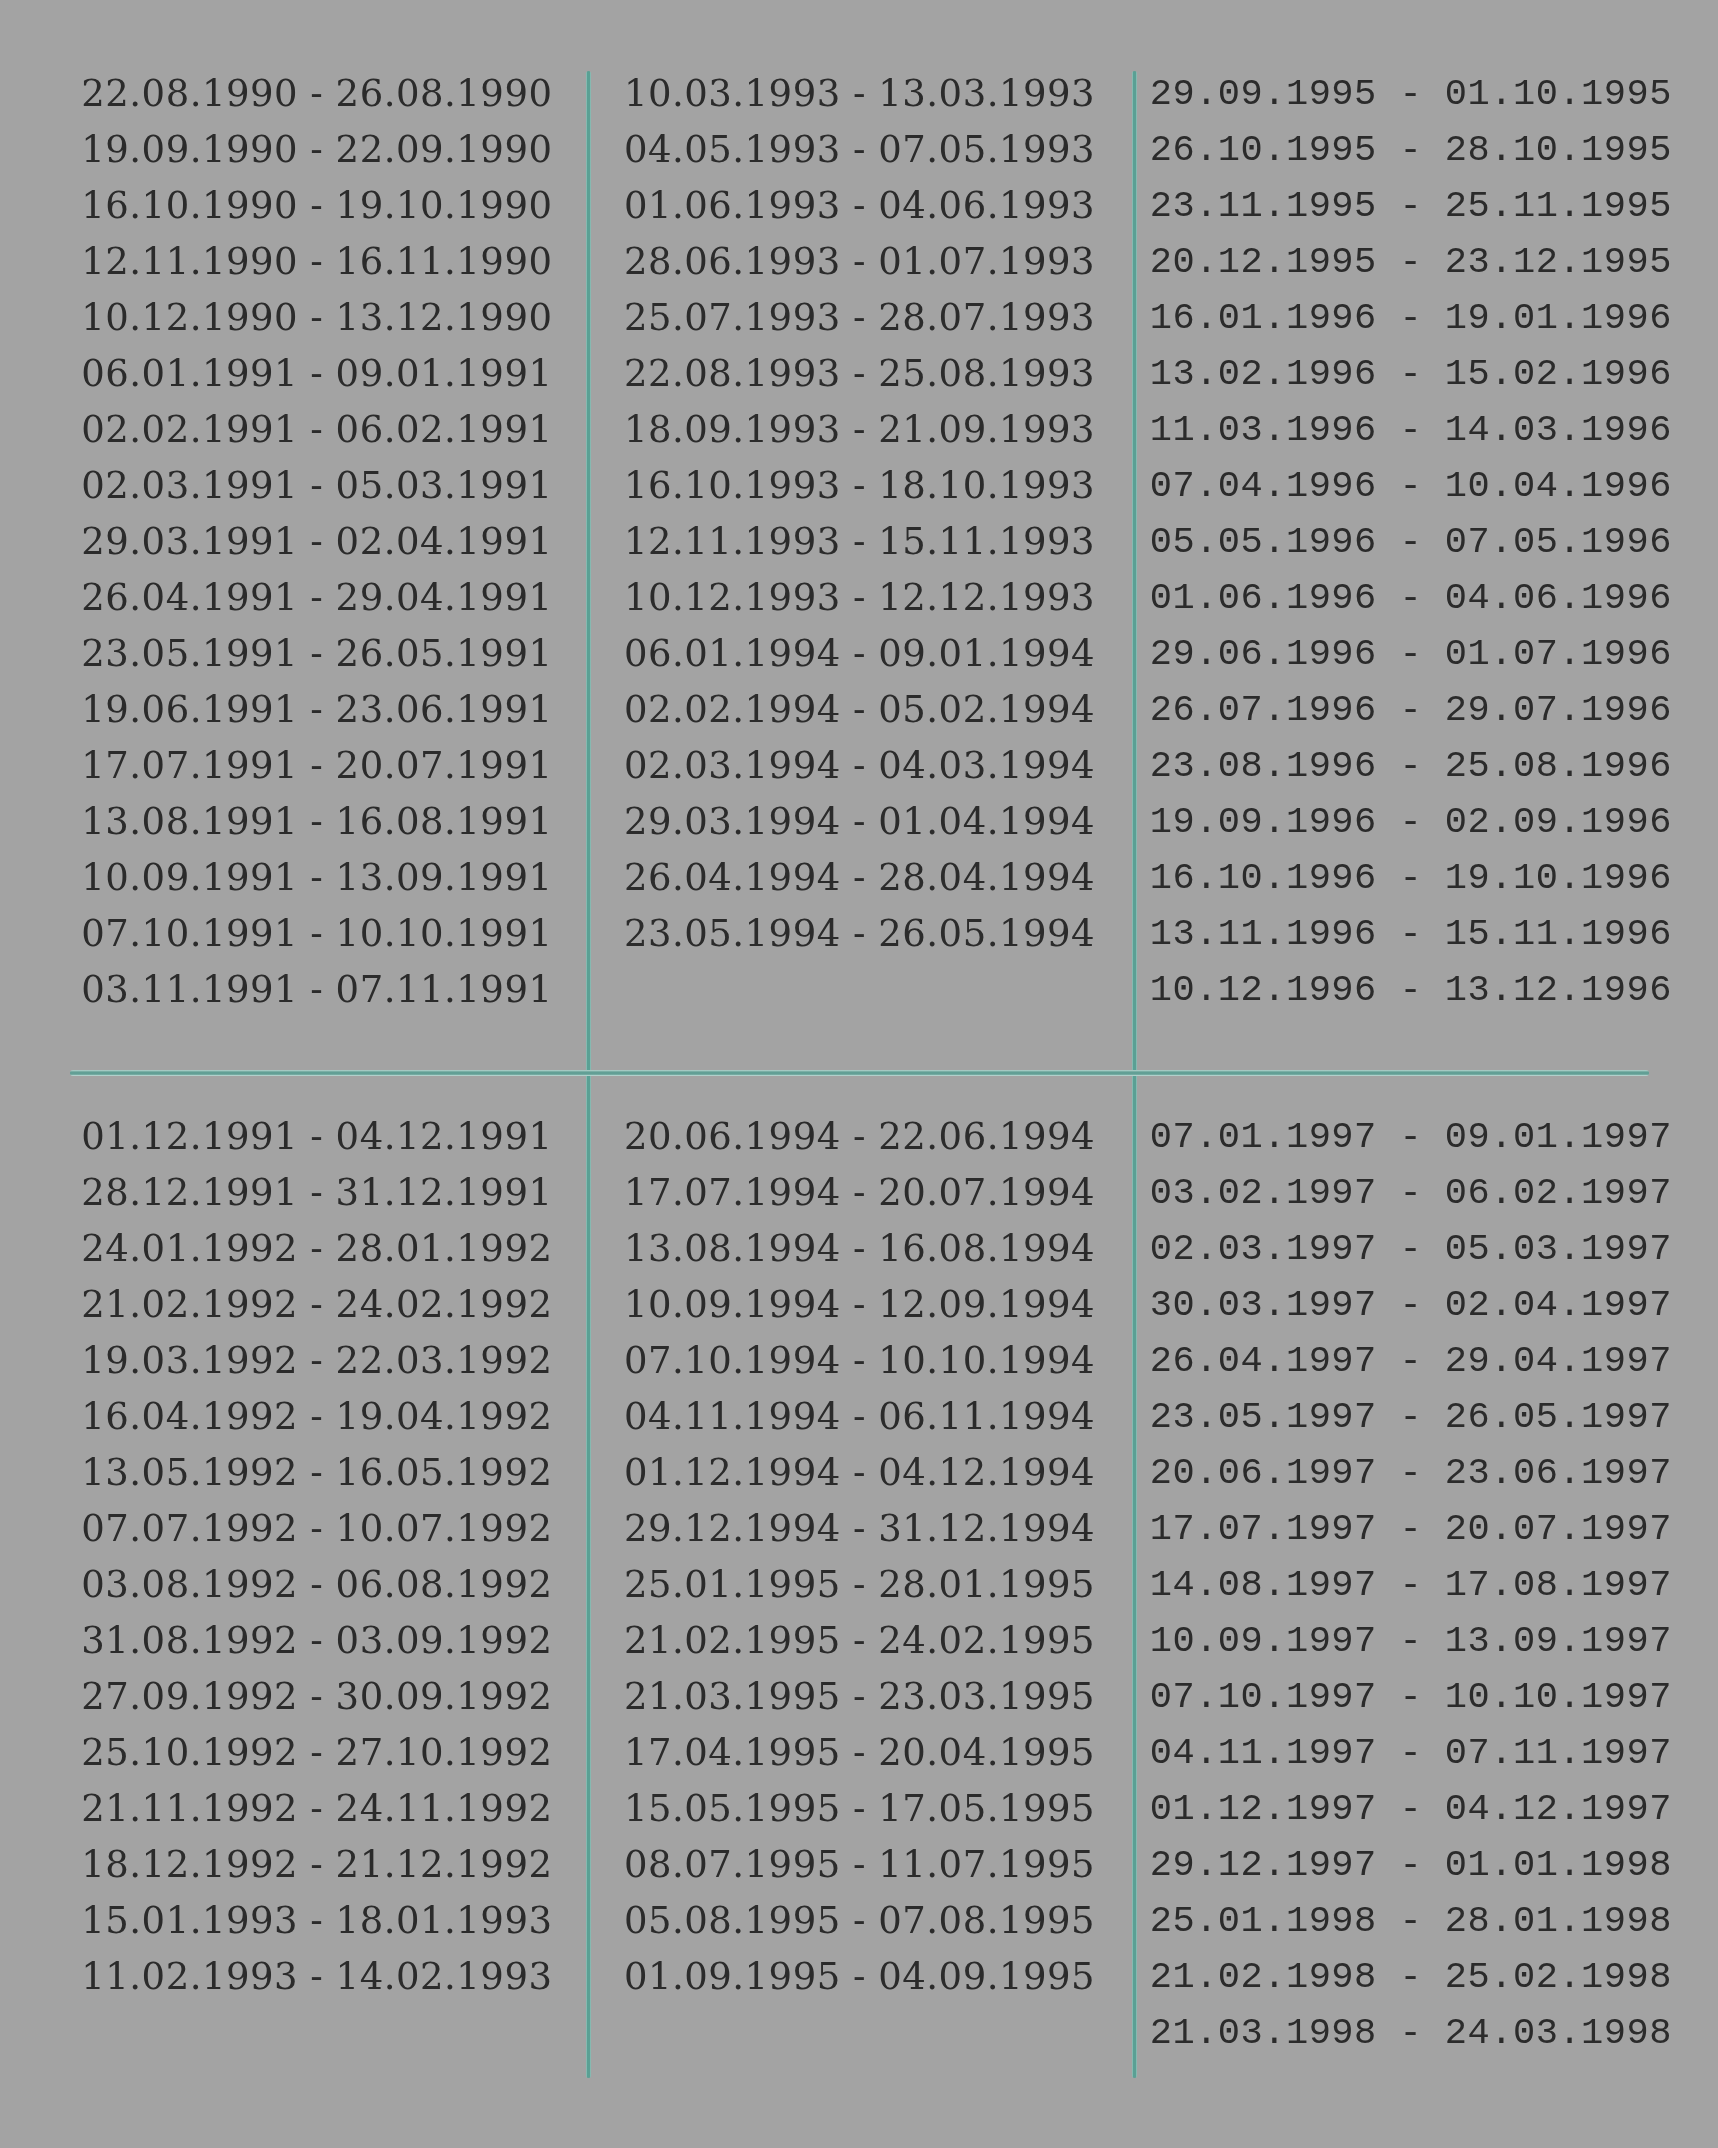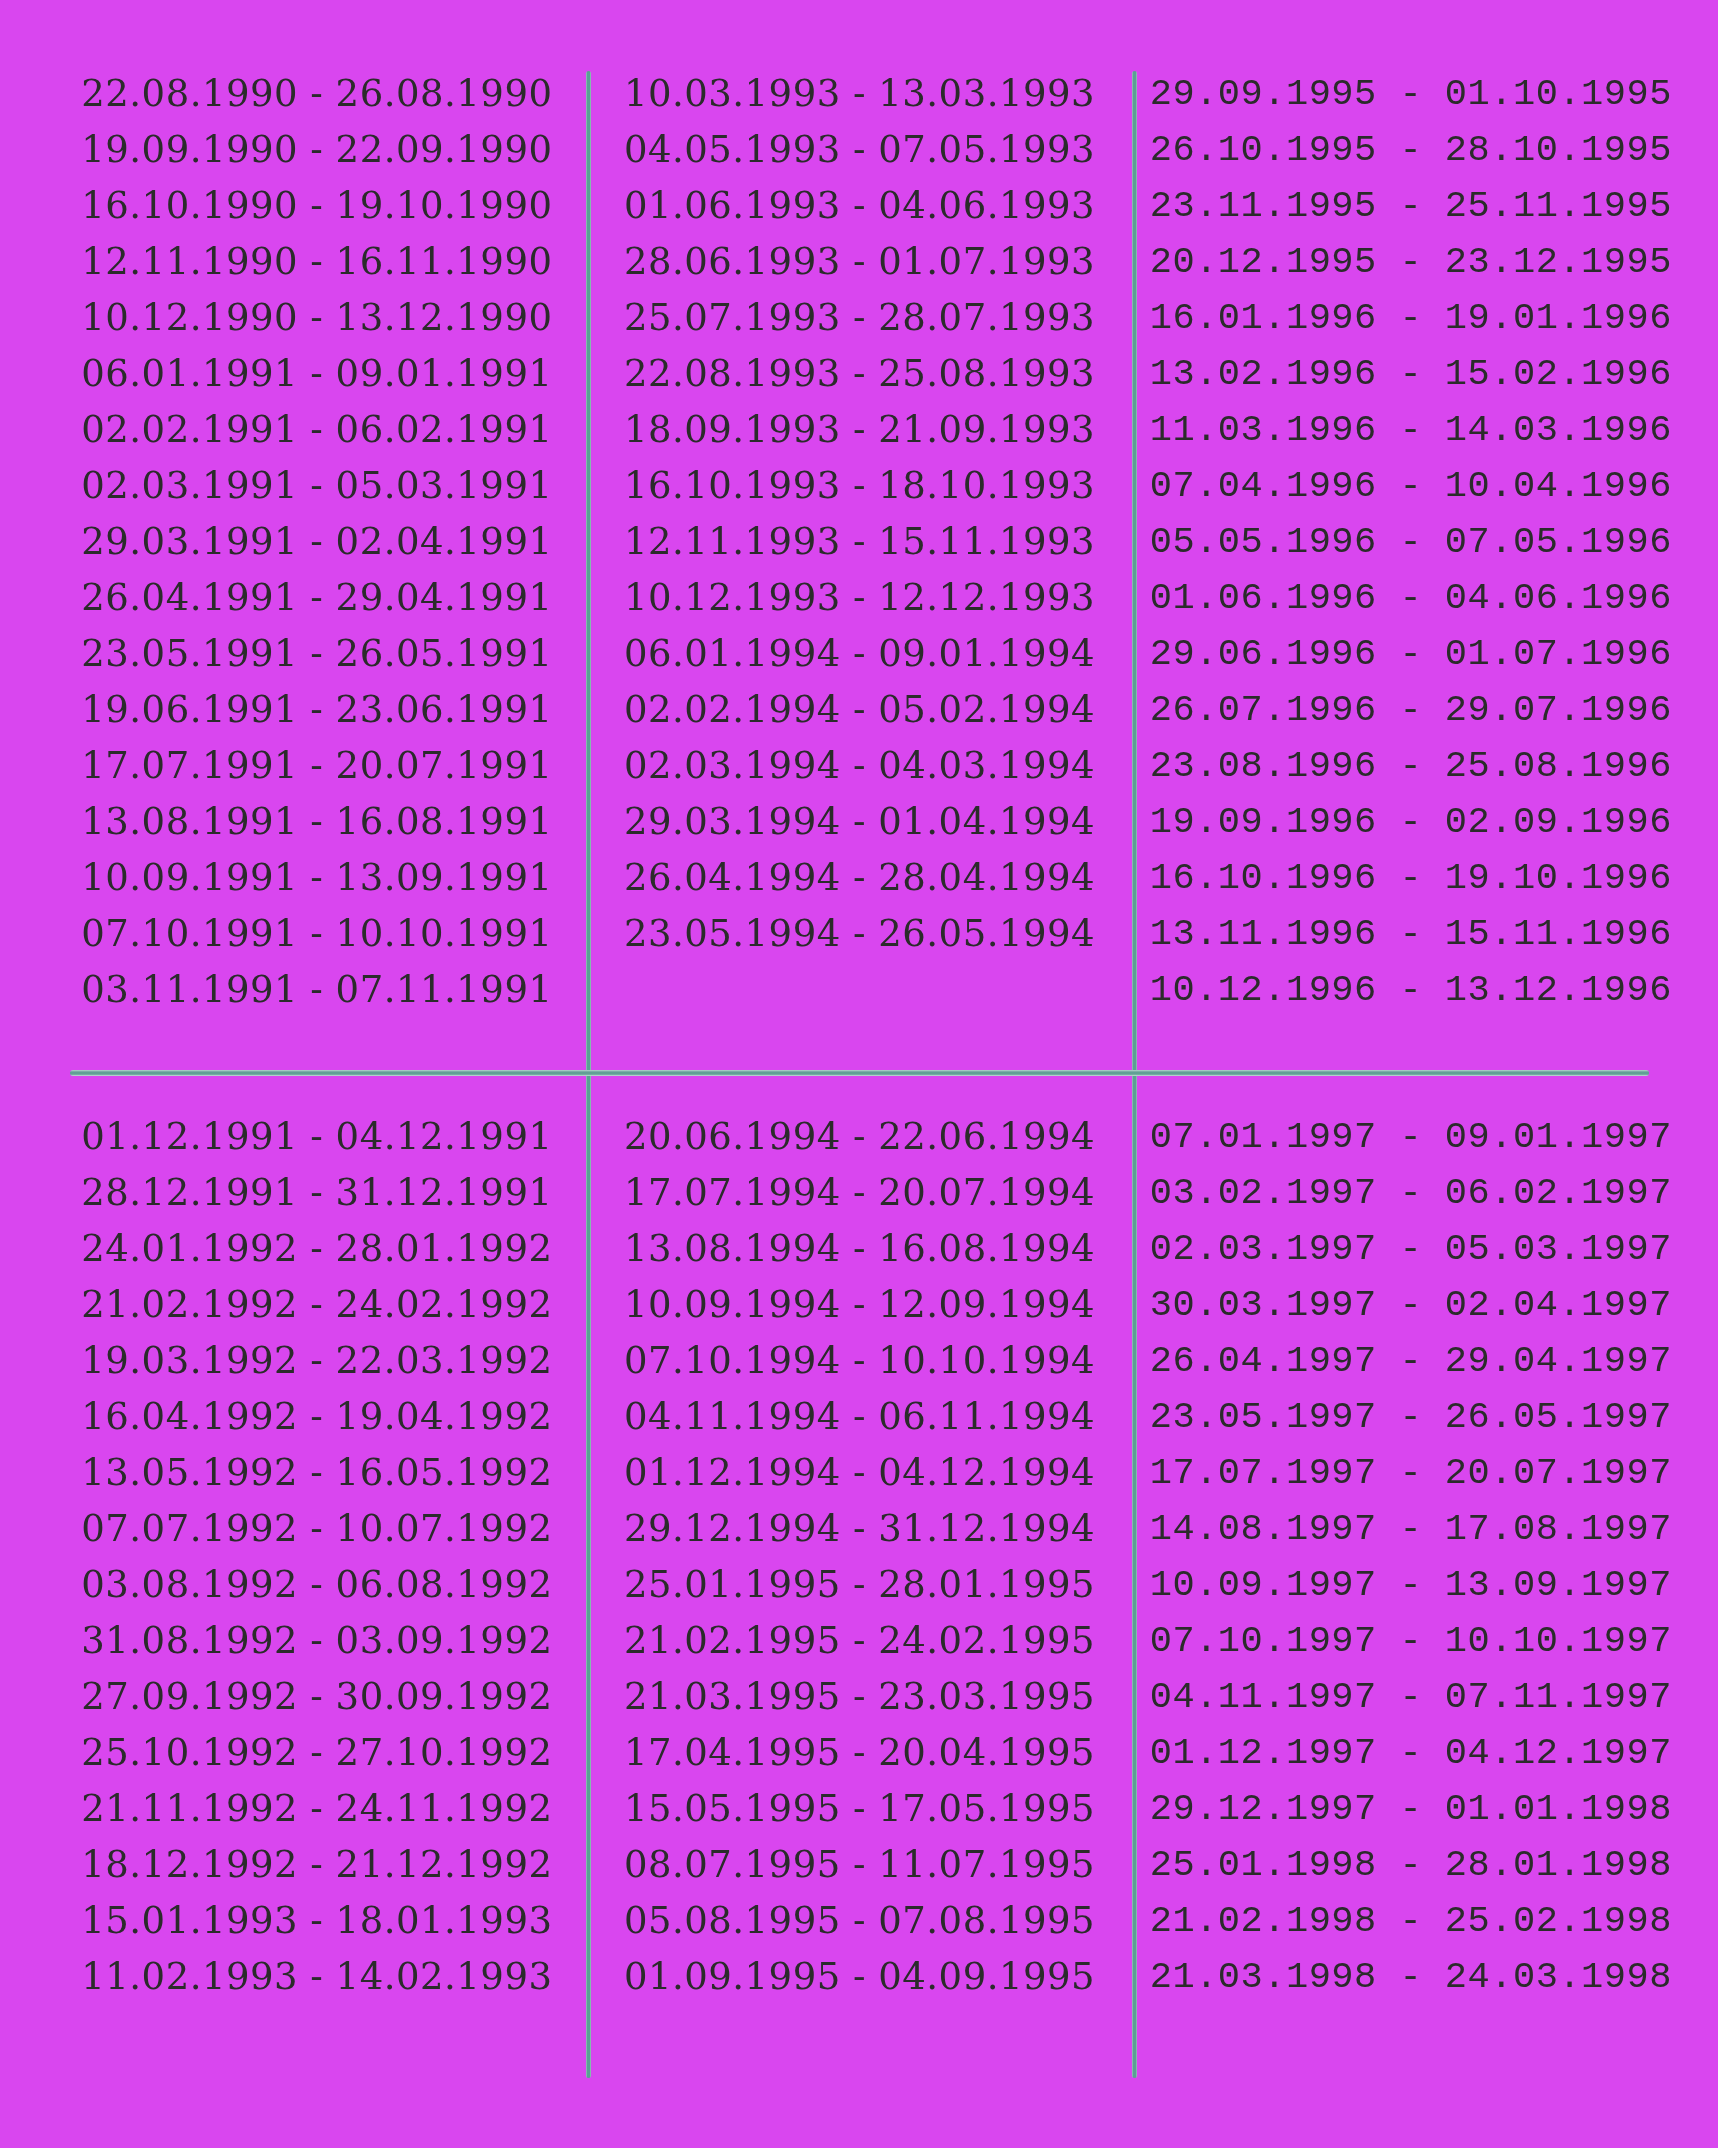--- a/index.html
+++ b/index.html
@@ -4,21 +4,21 @@
 <style>
   html, body {
     margin: 0;
     padding: 0;
     background: #e9ecec;
   }
   .page {
     position: relative;
     width: 1719px;
     height: 2148px;
-    background: #d946ef;
+    background: #a3a3a3;
     overflow: hidden;
     font-family: "DejaVu Serif", "Liberation Serif", serif;
     color: #2b2b2b;
   }
   .block {
     position: absolute;
     left: 70px;
     width: 1579px;
     display: grid;
     grid-template-columns: 1fr 1fr 1fr;
@@ -160,20 +160,21 @@
         <div class="row">05.08.1995 - 07.08.1995</div>
         <div class="row">01.09.1995 - 04.09.1995</div>
       </div>
     <div class="col col-c">
         <div class="row">07.01.1997 - 09.01.1997</div>
         <div class="row">03.02.1997 - 06.02.1997</div>
         <div class="row">02.03.1997 - 05.03.1997</div>
         <div class="row">30.03.1997 - 02.04.1997</div>
         <div class="row">26.04.1997 - 29.04.1997</div>
         <div class="row">23.05.1997 - 26.05.1997</div>
+        <div class="row">20.06.1997 - 23.06.1997</div>
         <div class="row">17.07.1997 - 20.07.1997</div>
         <div class="row">14.08.1997 - 17.08.1997</div>
         <div class="row">10.09.1997 - 13.09.1997</div>
         <div class="row">07.10.1997 - 10.10.1997</div>
         <div class="row">04.11.1997 - 07.11.1997</div>
         <div class="row">01.12.1997 - 04.12.1997</div>
         <div class="row">29.12.1997 - 01.01.1998</div>
         <div class="row">25.01.1998 - 28.01.1998</div>
         <div class="row">21.02.1998 - 25.02.1998</div>
         <div class="row">21.03.1998 - 24.03.1998</div>

